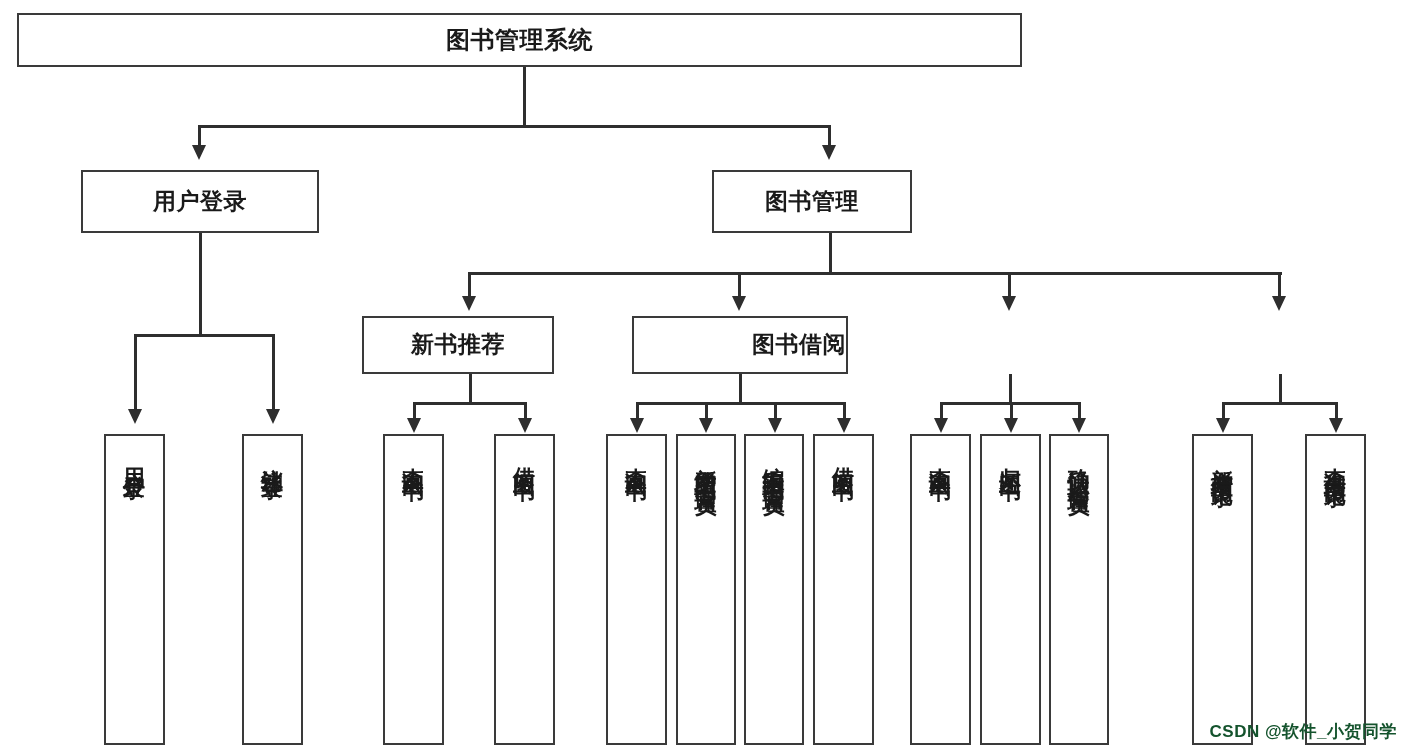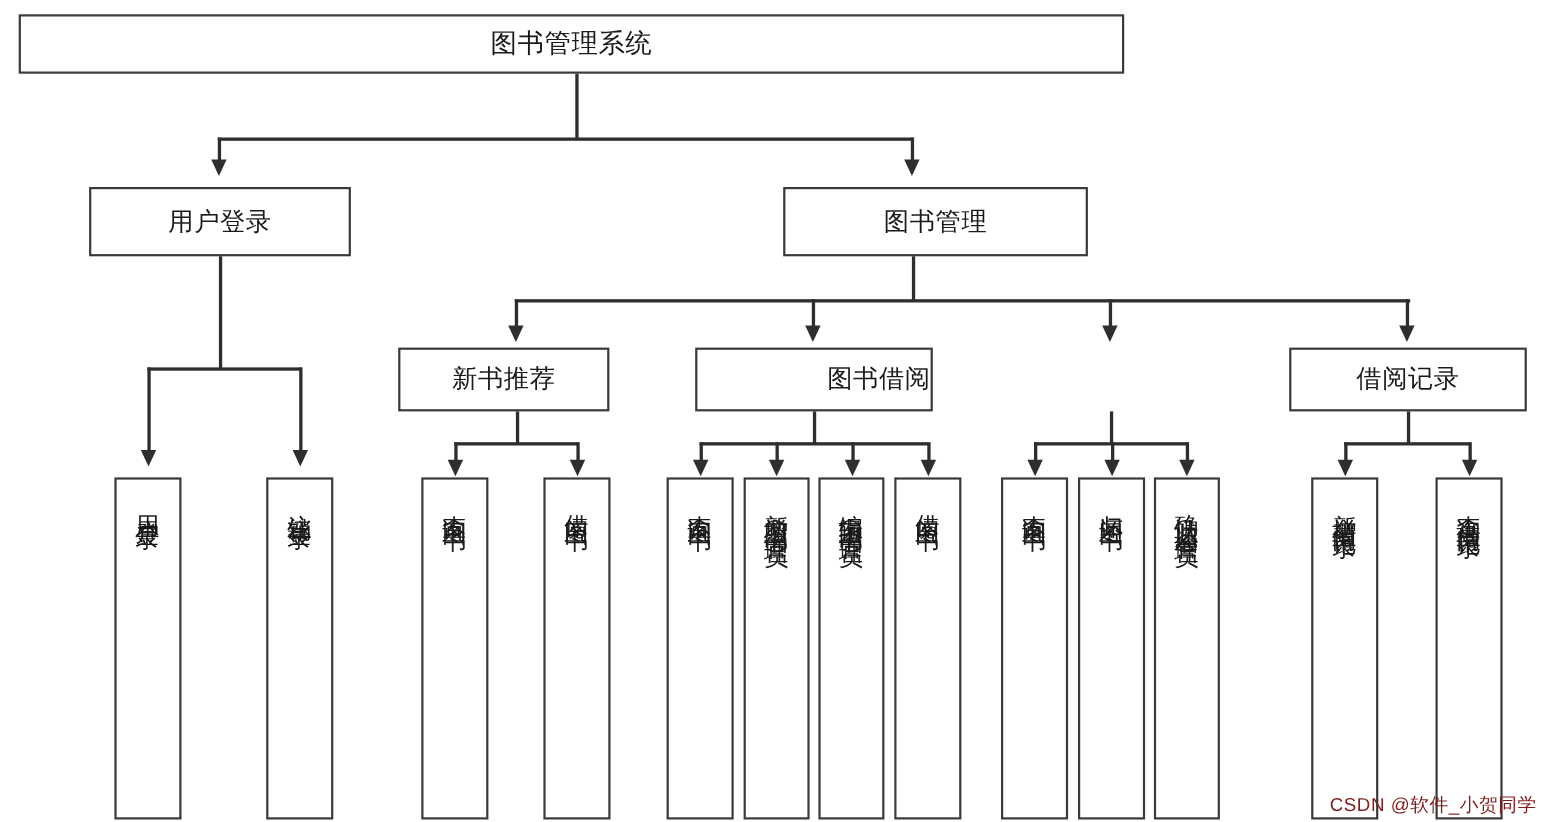--- a/index.html
+++ b/index.html
@@ -8,20 +8,21 @@
     font-family:"Liberation Sans","DejaVu Sans",sans-serif;
     color:#1a1a1a;
     -webkit-font-smoothing:antialiased;
   }
   #canvas{
     position:relative;
     width:1405px;
     height:747px;
     background:#ffffff;
     overflow:hidden;
+    font-weight:bold;
   }
   
   .node{
     position:absolute;
     box-sizing:border-box;
     background:#ffffff;
     border:2.5px solid #3a3a3a;
     display:flex;
     align-items:center;
     justify-content:center;
@@ -66,21 +67,21 @@
     border-left:7px solid transparent;
     border-right:7px solid transparent;
     border-top:15px solid #2e2e2e;
   }
   
   #watermark{
     position:absolute;
     right:8px;
     bottom:4px;
     font-size:17px;
-    color:#7f1d1d;
+    color:#14532d;
     letter-spacing:0.5px;
     white-space:nowrap;
     pointer-events:none;
   }
 </style>
 </head>
 <body>
 
 <div id="canvas">
 
@@ -94,21 +95,21 @@
 
   <div class="ln v" style="left:198px;top:125px;height:22px;"></div>
   <div class="arrow" style="left:192px;top:145px;"></div>
   <div class="ln v" style="left:828px;top:125px;height:22px;"></div>
   <div class="arrow" style="left:822px;top:145px;"></div>
 
   <div class="node horiz" style="left:81px;top:170px;width:238px;height:63px;">
     <span class="label">用户登录</span>
   </div>
 
-  <div class="node horiz" style="left:712px;top:170px;width:277px;height:63px;">
+  <div class="node horiz" style="left:712px;top:170px;width:200px;height:63px;">
     <span class="label">图书管理</span>
   </div>
 
   <div class="ln v" style="left:199px;top:233px;height:103px;"></div>
   <div class="ln h" style="left:134px;top:334px;width:140px;"></div>
   <div class="ln v" style="left:134px;top:334px;height:77px;"></div>
   <div class="arrow" style="left:128px;top:409px;"></div>
   <div class="ln v" style="left:272px;top:334px;height:77px;"></div>
   <div class="arrow" style="left:266px;top:409px;"></div>
 
@@ -122,23 +123,20 @@
   <div class="arrow" style="left:1002px;top:296px;"></div>
   <div class="ln v" style="left:1278px;top:272px;height:26px;"></div>
   <div class="arrow" style="left:1272px;top:296px;"></div>
 
   <div class="node horiz" style="left:362px;top:316px;width:192px;height:58px;">
     <span class="label">新书推荐</span>
   </div>
   <div class="node horiz" style="left:632px;top:316px;width:216px;height:58px;justify-content:flex-end;">
     <span class="label">图书借阅</span>
   </div>
-  <div class="node horiz" style="left:1172px;top:316px;width:216px;height:58px;">
-    <span class="label">借阅记录</span>
-  </div>
 
   <div class="ln v" style="left:469px;top:374px;height:30px;"></div>
   <div class="ln h" style="left:413px;top:402px;width:113px;"></div>
   <div class="ln v" style="left:413px;top:402px;height:18px;"></div>
   <div class="arrow" style="left:407px;top:418px;"></div>
   <div class="ln v" style="left:524px;top:402px;height:18px;"></div>
   <div class="arrow" style="left:518px;top:418px;"></div>
 
   <div class="ln v" style="left:739px;top:374px;height:30px;"></div>
   <div class="ln h" style="left:636px;top:402px;width:208px;"></div>

